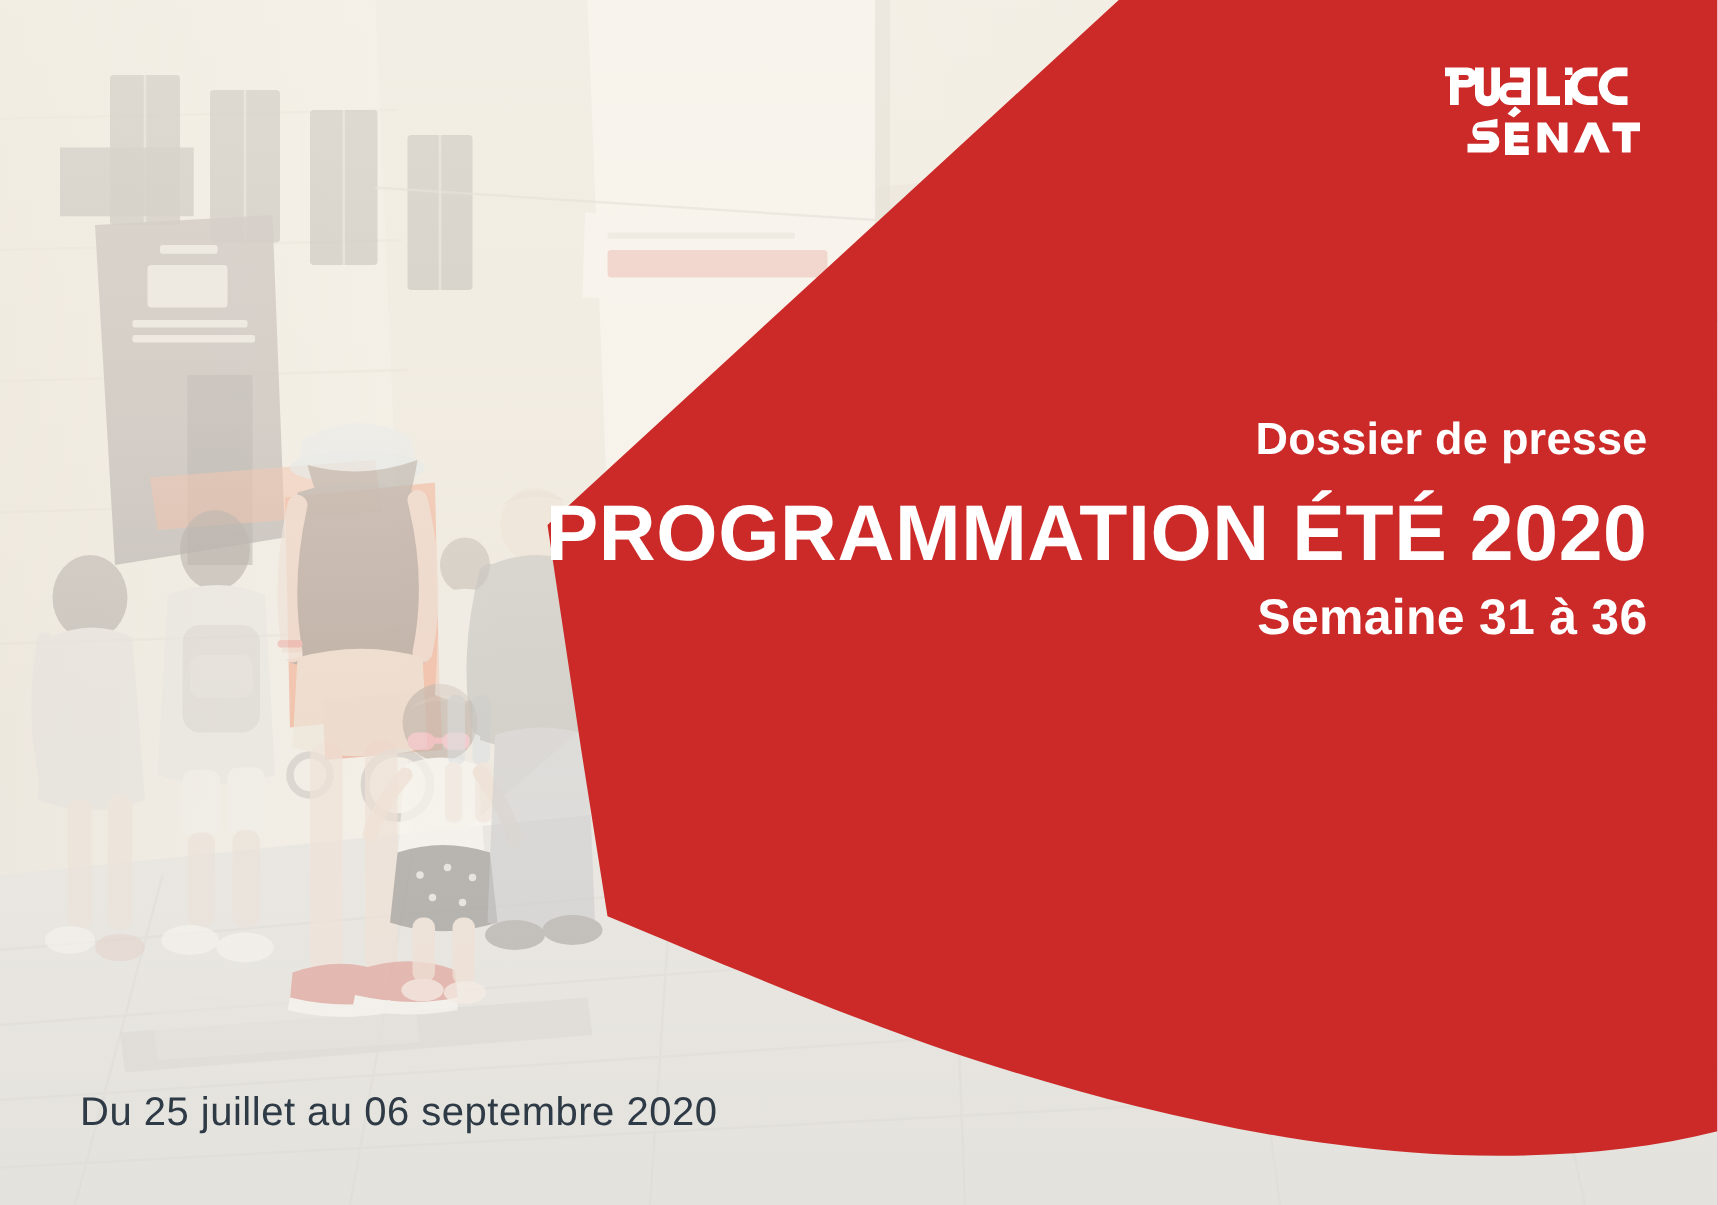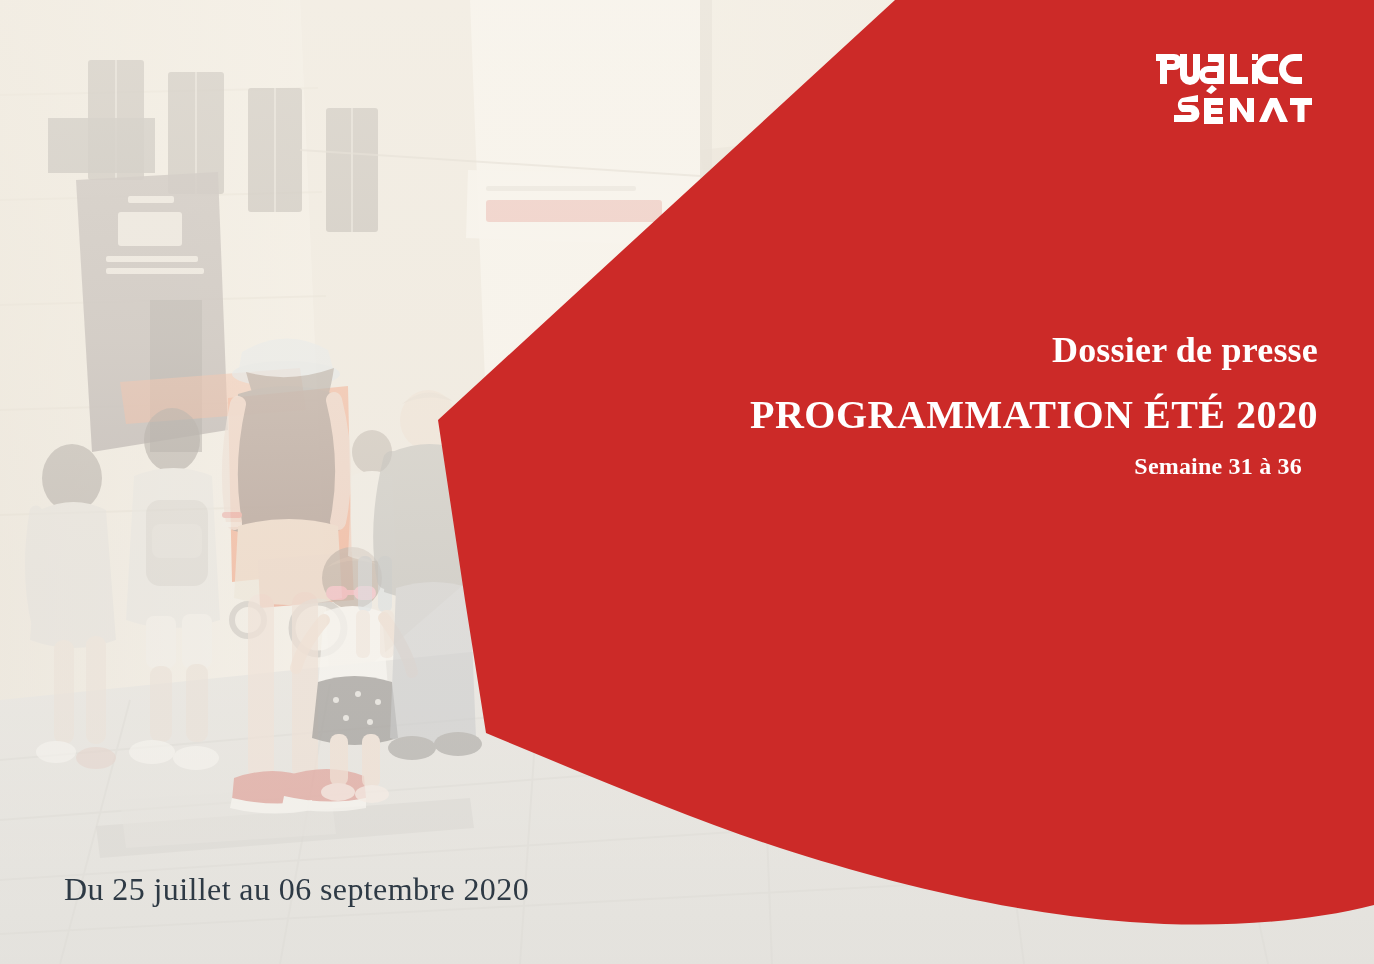--- a/index.html
+++ b/index.html
@@ -5,21 +5,21 @@
 <style>
   html,body{margin:0;padding:0;background:#ffffff;}
   *{box-sizing:border-box;}
 
   .cover{
     position:relative;
     width:1374px;
     height:964px;
     overflow:hidden;
     background:#ec4899;
-    font-family:Liberation Serif, serif;
+    font-family:Liberation Sans, sans-serif;
   }
 
   
   .photo{position:absolute;inset:0;overflow:hidden;}
   .photo svg{display:block;width:100%;height:100%;}
   
   .photo-wash{
     position:absolute;inset:0;
     background:linear-gradient(to bottom,
       rgba(247,243,235,.80) 0%,
@@ -47,42 +47,42 @@
     color:#ffffff;
   }
   .kicker{
     font-size:36px;
     font-weight:bold;
     letter-spacing:.2px;
     line-height:1.15;
     margin:0 0 22px 0;
   }
   .maintitle{
-    font-size:40px;
+    font-size:63px;
     font-weight:bold;
     letter-spacing:.5px;
     line-height:1.1;
     margin:0 0 8px 0;
     white-space:nowrap;
   }
   .subtitle{
     font-size:40px;
     font-weight:bold;
     font-style:italic;
     letter-spacing:.2px;
     line-height:1.15;
     margin:0 0 16px 0;
     white-space:nowrap;
   }
   .weeks{
-    font-size:24px;
+    font-size:40px;
     font-weight:bold;
     letter-spacing:.2px;
     line-height:1.15;
-    margin:16px;
+    margin:0;
   }
 
   
   .daterange{
     position:absolute;
     left:64px;top:871px;
     font-size:32px;
     font-weight:300;
     letter-spacing:.4px;
     color:#2e3a45;

